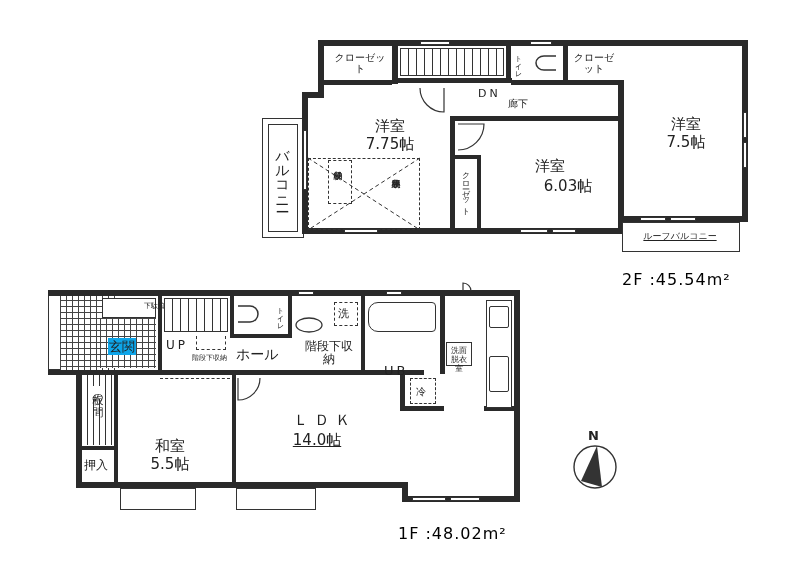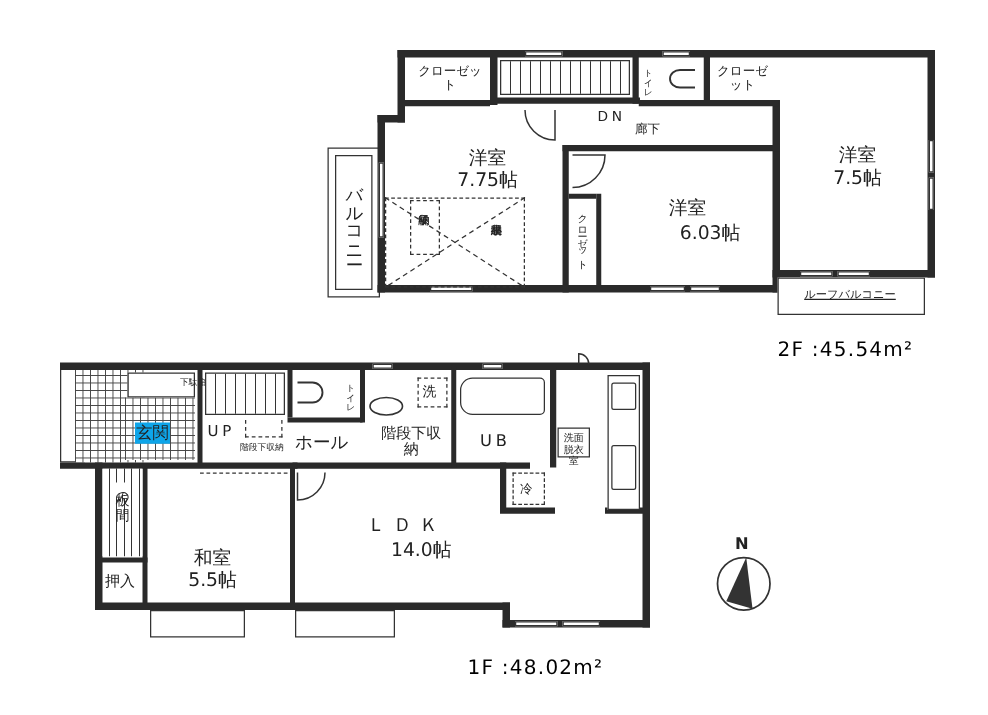--- a/index.html
+++ b/index.html
@@ -146,32 +146,32 @@
   <div class="xs vert" style="left:276px;top:302px;">トイレ</div>
 
   <svg style="left:294px;top:316px" width="30" height="18">
       <ellipse cx="15" cy="9" rx="13" ry="7" fill="none" stroke="#333" stroke-width="1.3"></ellipse>
     </svg>
   <div class="dash" style="left:334px;top:302px;width:24px;height:24px;"></div>
   <div class="sm" style="left:338px;top:308px;font-size:11px;">洗</div>
   <div class="sm" style="left:304px;top:340px;width:50px;white-space:normal;font-size:12px;line-height:13px;">階段下収納</div>
 
   <div class="thin" style="left:368px;top:302px;width:68px;height:30px;border-radius:10px 4px 4px 10px;border-width:1px;"></div>
-  <div class="lbl" style="left:384px;top:345px;font-size:13px;letter-spacing:3px;">UB</div>
+  <div class="lbl" style="left:384px;top:362px;font-size:13px;letter-spacing:3px;">UB</div>
 
   <div class="thin" style="left:486px;top:300px;width:26px;height:108px;border-width:1px;"></div>
   <div class="thin" style="left:489px;top:306px;width:20px;height:22px;border-width:1px;border-radius:2px;"></div>
   <div class="thin" style="left:489px;top:356px;width:20px;height:36px;border-width:1px;border-radius:2px;"></div>
   <div class="thin" style="left:446px;top:342px;width:26px;height:24px;border-width:1px;"></div>
   <div class="xs" style="left:448px;top:346px;width:22px;white-space:normal;font-size:8px;line-height:9px;">洗面脱衣室</div>
   <div class="dash" style="left:410px;top:378px;width:26px;height:26px;"></div>
   <div class="sm" style="left:416px;top:386px;font-size:10px;">冷</div>
 
   <div class="lbl" style="left:270px;top:412px;width:110px;letter-spacing:6px;font-size:15px;">ＬＤＫ</div>
-  <div class="lbl" style="left:292px;top:432px;width:90px;">14.0帖</div>
+  <div class="lbl" style="left:272px;top:432px;width:90px;text-decoration:underline;">14.0帖</div>
 
   <div class="lbl" style="left:140px;top:438px;width:60px;">和室</div>
   <div class="lbl" style="left:130px;top:456px;width:80px;">5.5帖</div>
   <div class="dash" style="left:160px;top:378px;width:70px;height:0;border-width:1px 0 0 0;"></div>
 
   <div class="abs floorboard" style="left:82px;top:375px;width:32px;height:70px;"></div>
   <div class="sm vert" style="left:92px;top:386px;background:#fff;font-size:11px;">板の間</div>
 
   <div class="sm" style="left:84px;top:460px;font-size:12px;">押入</div>
 
@@ -188,21 +188,21 @@
   <svg style="left:420px;top:88px" width="26" height="26">
       <path d="M0 0 A24 24 0 0 0 24 24 V0" fill="none" stroke="#333" stroke-width="1.2"></path>
     </svg>
   <svg style="left:458px;top:122px" width="26" height="30">
       <path d="M0 28 A26 26 0 0 0 26 2 H0" fill="none" stroke="#333" stroke-width="1.2"></path>
     </svg>
   <svg style="left:462px;top:282px" width="12" height="10">
       <path d="M1 9 V1 A8 8 0 0 1 9 9" fill="none" stroke="#333" stroke-width="1.2"></path>
     </svg>
 
-  <div class="area" style="left:374px;top:524px;">1F :48.02m²</div>
+  <div class="area" style="left:398px;top:524px;">1F :48.02m²</div>
 </div>
 
 <div>
   <div class="abs" style="left:588px;top:428px;font-size:13px;font-weight:bold;">N</div>
   <svg style="left:572px;top:444px" width="46" height="46">
     <circle cx="23" cy="23" r="21" fill="#fff" stroke="#333" stroke-width="1.4"></circle>
     <polygon points="25,2 9,37 30,43" fill="#333"></polygon>
   </svg>
 </div>
 

